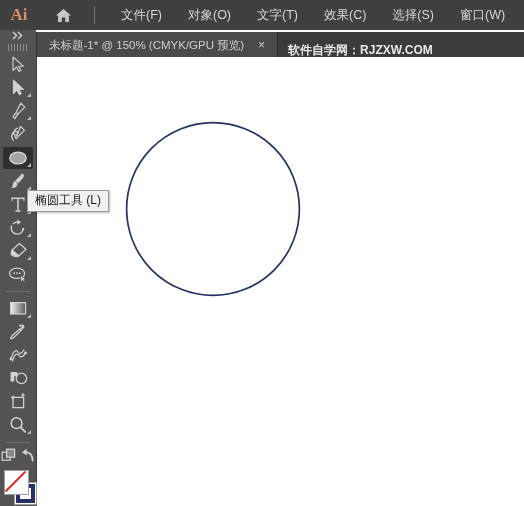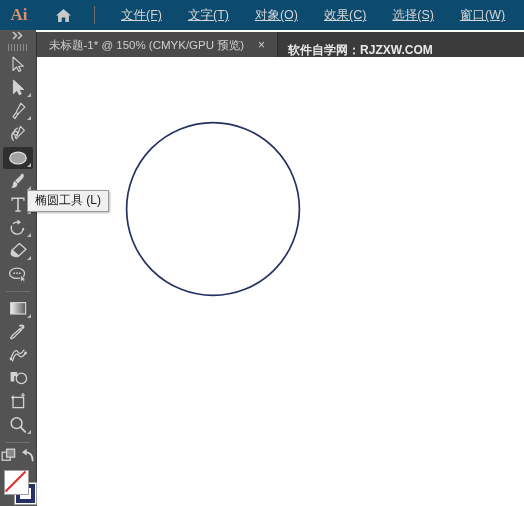--- a/index.html
+++ b/index.html
@@ -7,34 +7,34 @@
     width:524px;height:506px;overflow:hidden;
     background:#ffffff;
     font-family:"Liberation Sans","DejaVu Sans",sans-serif;
     -webkit-font-smoothing:antialiased;
   }
   #app{position:relative;width:524px;height:506px;overflow:hidden;background:#ffffff;}
 
   
   #menubar{
     position:absolute;left:0;top:0;width:524px;height:30px;
-    background:#0c4a6e;display:flex;align-items:center;gap:12px;
+    background:#404040;display:flex;align-items:center;gap:12px;
   }
   #ai-logo{
     width:34px;text-align:center;color:#d9906a;
     font-size:17px;font-weight:bold;letter-spacing:0px;
     font-family:"Liberation Serif","DejaVu Serif",serif;
     padding-left:2px;
   }
   #home-btn{width:30px;display:flex;align-items:center;justify-content:center;}
   #home-btn svg{display:block;}
   #menu-sep{width:1px;height:18px;background:#6e6e6e;margin:0 7px 0 4px;}
   .menu-item{
     color:#d6d6d6;font-size:12.5px;padding:0 7px;white-space:nowrap;
-    line-height:30px;height:30px;text-decoration:underline;
+    line-height:30px;height:30px;
   }
 
   
   #tabbar{
     position:absolute;left:0;top:32px;width:524px;height:27px;
     background:#3b3b3b;display:flex;align-items:stretch;
   }
   #tab-gutter{width:36px;background:#535353;border-right:1px solid #2f2f2f;}
   #tab-active{
     background:#4a4a4a;display:flex;align-items:center;
@@ -127,22 +127,22 @@
 
     <div id="home-btn">
       <svg width="17" height="15" viewBox="0 0 17 15" aria-hidden="true">
         <path d="M8.5 1 L16 7.4 L13.9 7.4 L13.9 14 L10.3 14 L10.3 9.4 L6.7 9.4 L6.7 14 L3.1 14 L3.1 7.4 L1 7.4 Z" fill="#c9c9c9"></path>
       </svg>
     </div>
 
     <div id="menu-sep"></div>
 
     <div class="menu-item">文件(F)</div>
+    <div class="menu-item">对象(O)</div>
     <div class="menu-item">文字(T)</div>
-    <div class="menu-item">对象(O)</div>
     <div class="menu-item">效果(C)</div>
     <div class="menu-item">选择(S)</div>
     <div class="menu-item">窗口(W)</div>
   </div>
 
   <div id="tabbar">
     <div id="tab-gutter"></div>
 
     <div id="tab-active">
       <span id="tab-title">未标题-1* @ 150% (CMYK/GPU 预览)</span>

